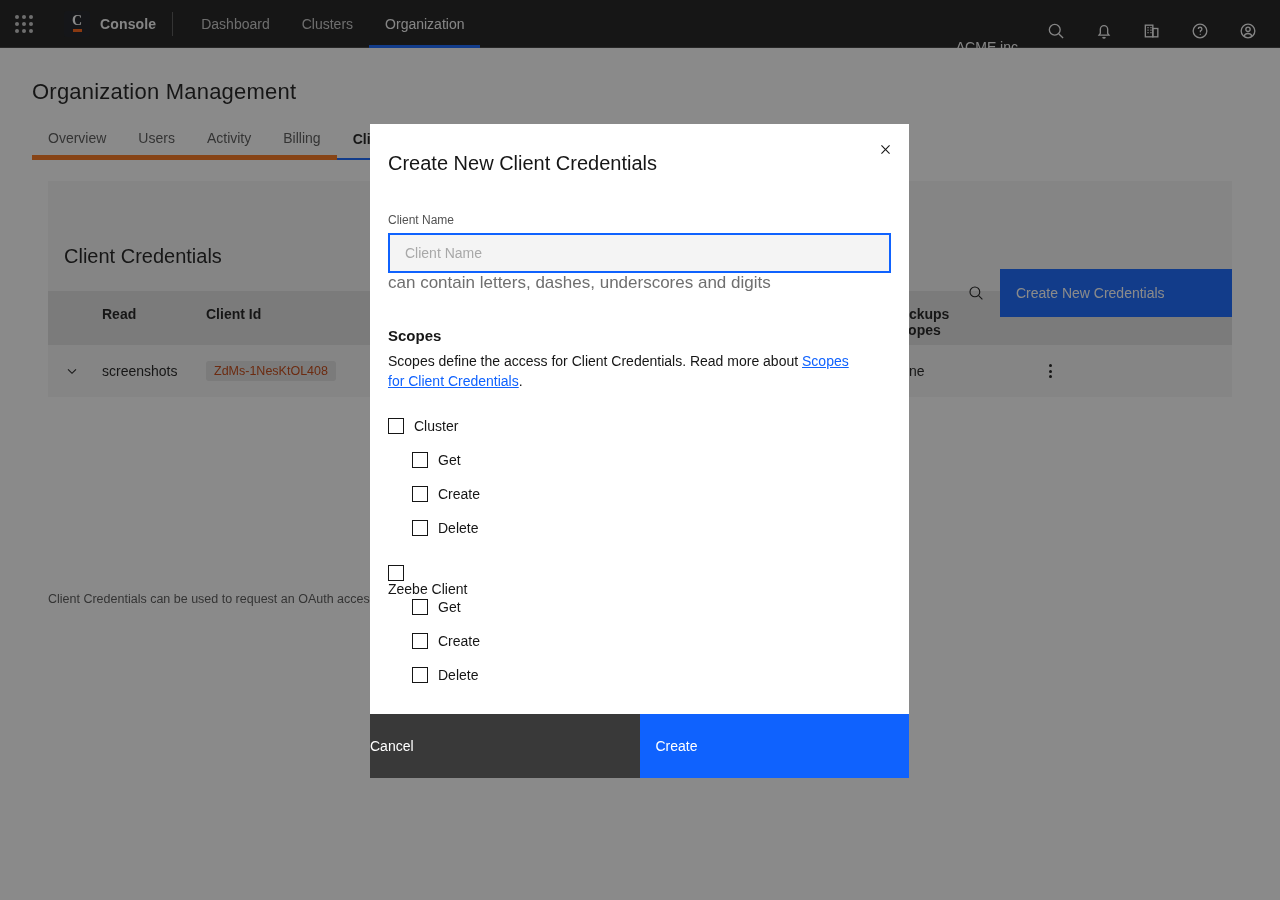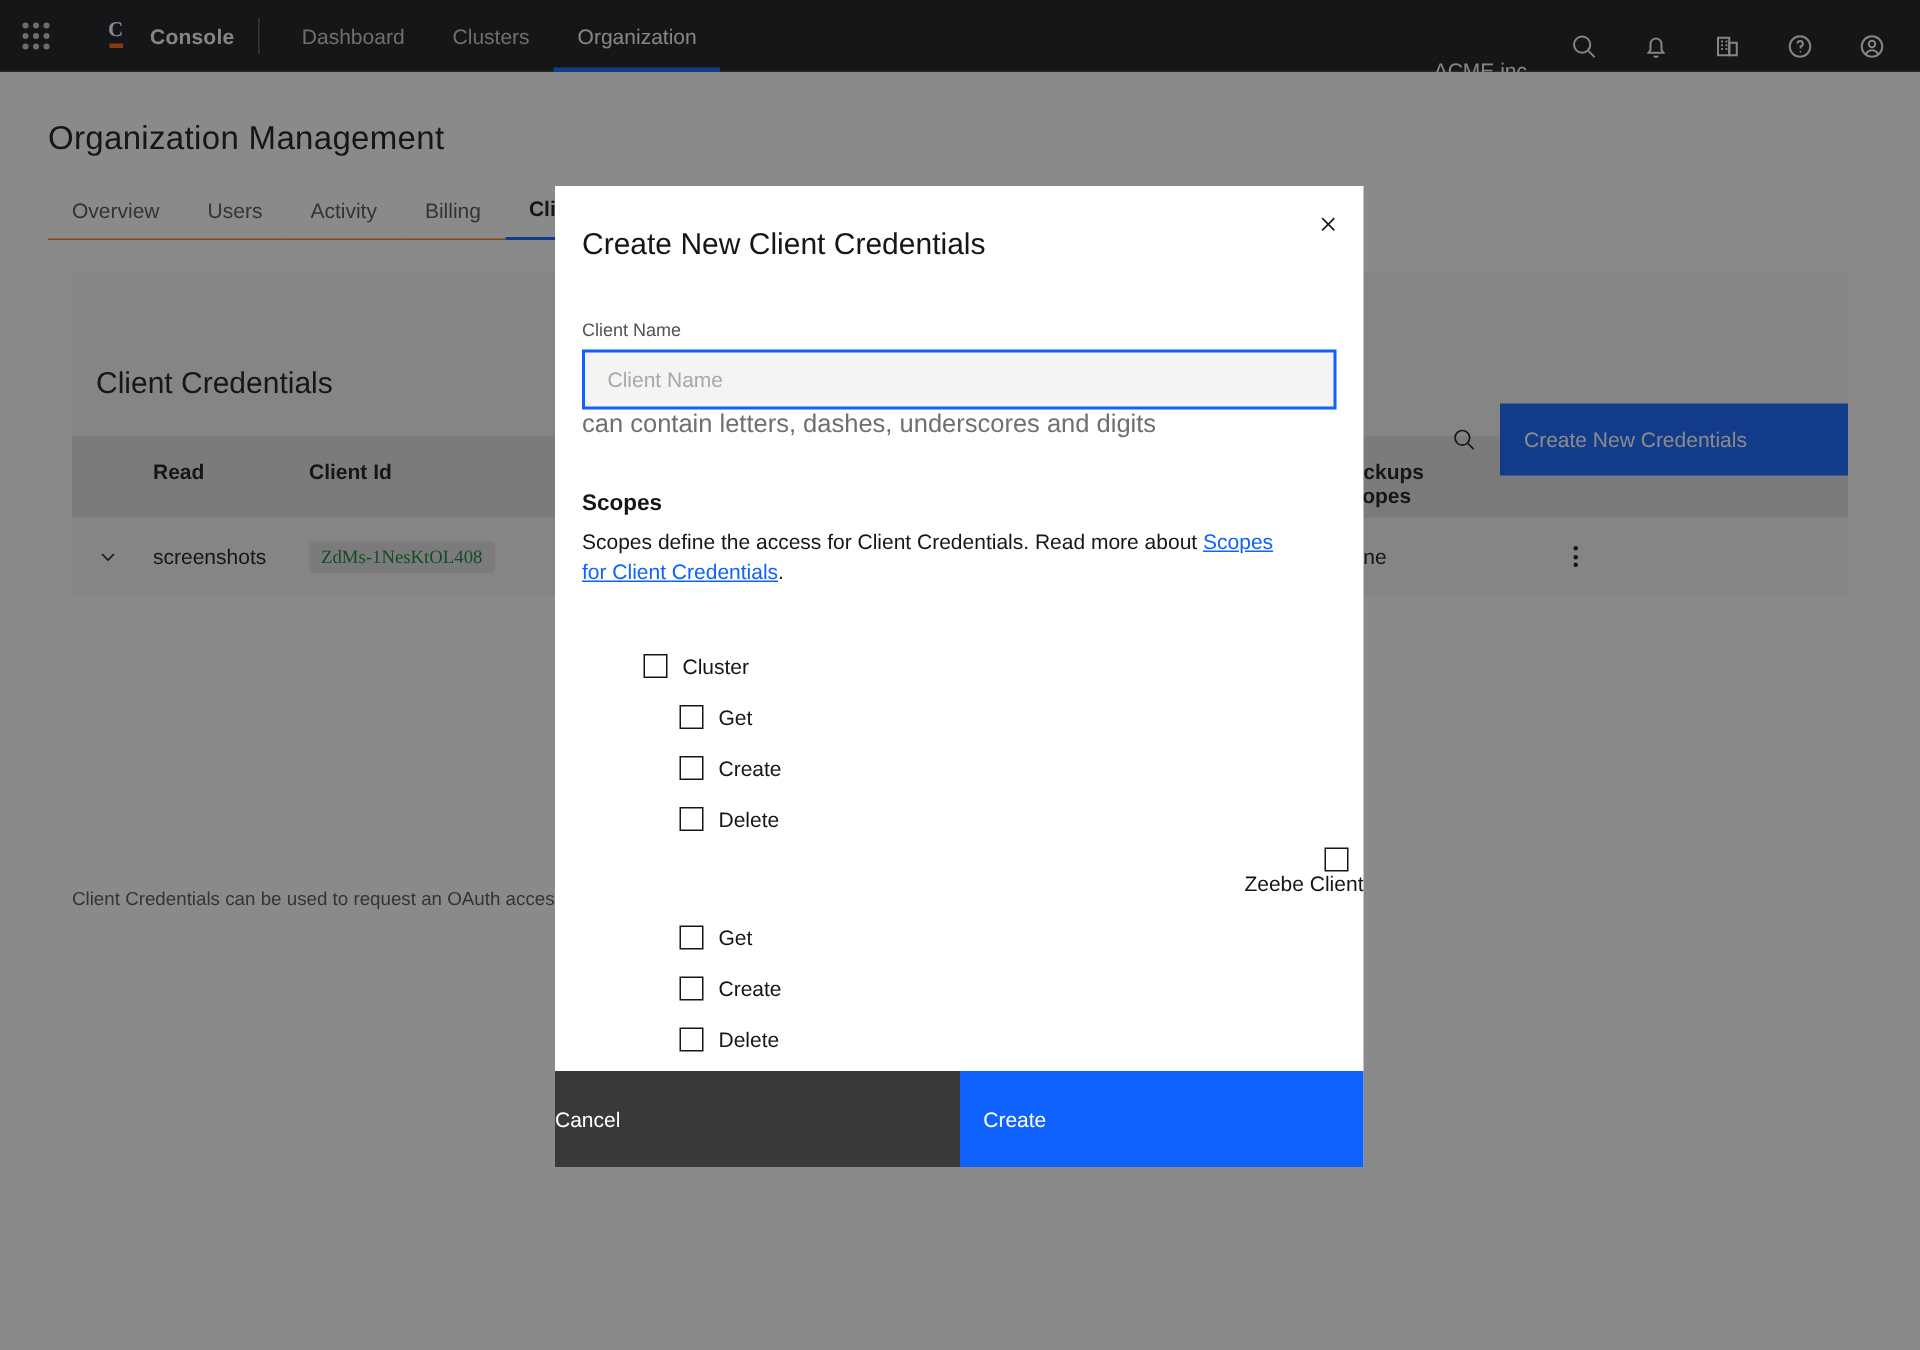--- a/index.html
+++ b/index.html
@@ -56,21 +56,21 @@
   .page-title {
     position: absolute; left: 32px; top: 31px;
     font-size: 22px; color: #161616; font-weight: 400; letter-spacing: .01em;
   }
   .tabs-row {
     position: absolute; left: 32px; top: 72px; width: 1216px; height: 44px;
     display: flex; align-items: flex-start;
   }
   .tab {
     height: 40px; display: flex; align-items: center; padding: 0 16px;
-    font-size: 14px; color: #525252; border-bottom: 1px solid #f97316; cursor: pointer;
+    font-size: 14px; color: #525252; border-bottom: 5px solid #f97316; cursor: pointer;
     white-space: nowrap;
   }
   .tab.active { color: #161616; font-weight: 600; border-bottom: 2px solid #0f62fe; }
 
   
   .card {
     position: absolute; left: 48px; top: 133px; width: 1184px;
     background: #f4f4f4;
   }
   .card-head { height: 110px; position: relative; }
@@ -105,21 +105,21 @@
   .c-expand { width: 48px; display: flex; align-items: center; justify-content: center; }
   .c-expand svg { width: 16px; height: 16px; stroke: #161616; stroke-width: 1.6; fill: none; }
   .c-name { width: 110px; padding-left: 6px; }
   .c-clientid { width: 250px; }
   .c-mid { width: 300px; }
   .c-member { width: 135px; }
   .c-backups { width: 135px; }
   .c-overflow { width: 48px; display: flex; align-items: center; justify-content: center; cursor: pointer; }
   .code-pill {
     display: inline-block; background: #e0e0e0; border-radius: 3px;
-    padding: 3px 8px; font-family: Liberation Serif, serif; font-size: 12.5px; color: #15803d;
+    padding: 3px 8px; font-family: Liberation Sans, sans-serif; font-size: 12.5px; color: #c2410c;
   }
   .kebab { display: flex; flex-direction: column; gap: 2.5px; align-items: center; }
   .kebab i { width: 3px; height: 3px; border-radius: 50%; background: #161616; display: block; }
   .card-note {
     position: absolute; left: 48px; top: 544px; width: 1184px;
     font-size: 12.5px; color: #525252;
   }
 
   
   .overlay {
@@ -153,21 +153,21 @@
   .field-help { font-size: 17px; color: #6f6f6f; margin-top: 0; padding-left: 18px; }
 
   .scopes-title { font-size: 15px; font-weight: 700; color: #161616; margin: 34px 0 0 0; padding-left: 18px; }
   .scopes-desc {
     font-size: 14px; color: #161616; line-height: 20px; margin-top: 7px;
     padding: 0 18px 0 18px; max-width: 510px;
   }
   .scopes-link { color: #0f62fe; text-decoration: underline; cursor: pointer; }
 
   .scope-list { margin-top: 27px; padding-left: 18px; }
-  .scope-row { display: flex; align-items: flex-end; height: 34px; margin-left: 41px; }
+  .scope-row { display: flex; align-items: flex-start; height: 34px; }
   .scope-row.child { padding-left: 24px; }
   .scope-row.group-gap { margin-top: 11px; flex-direction: column; }
   .cbox {
     width: 16px; height: 16px; border: 1px solid #161616; background: #ffffff;
     margin-right: 10px; flex: 0 0 auto; cursor: pointer;
   }
   .scope-label { font-size: 14px; color: #161616; }
 
   .modal-footer { display: flex; height: 64px; flex: 0 0 auto; }
   .btn-cancel {

